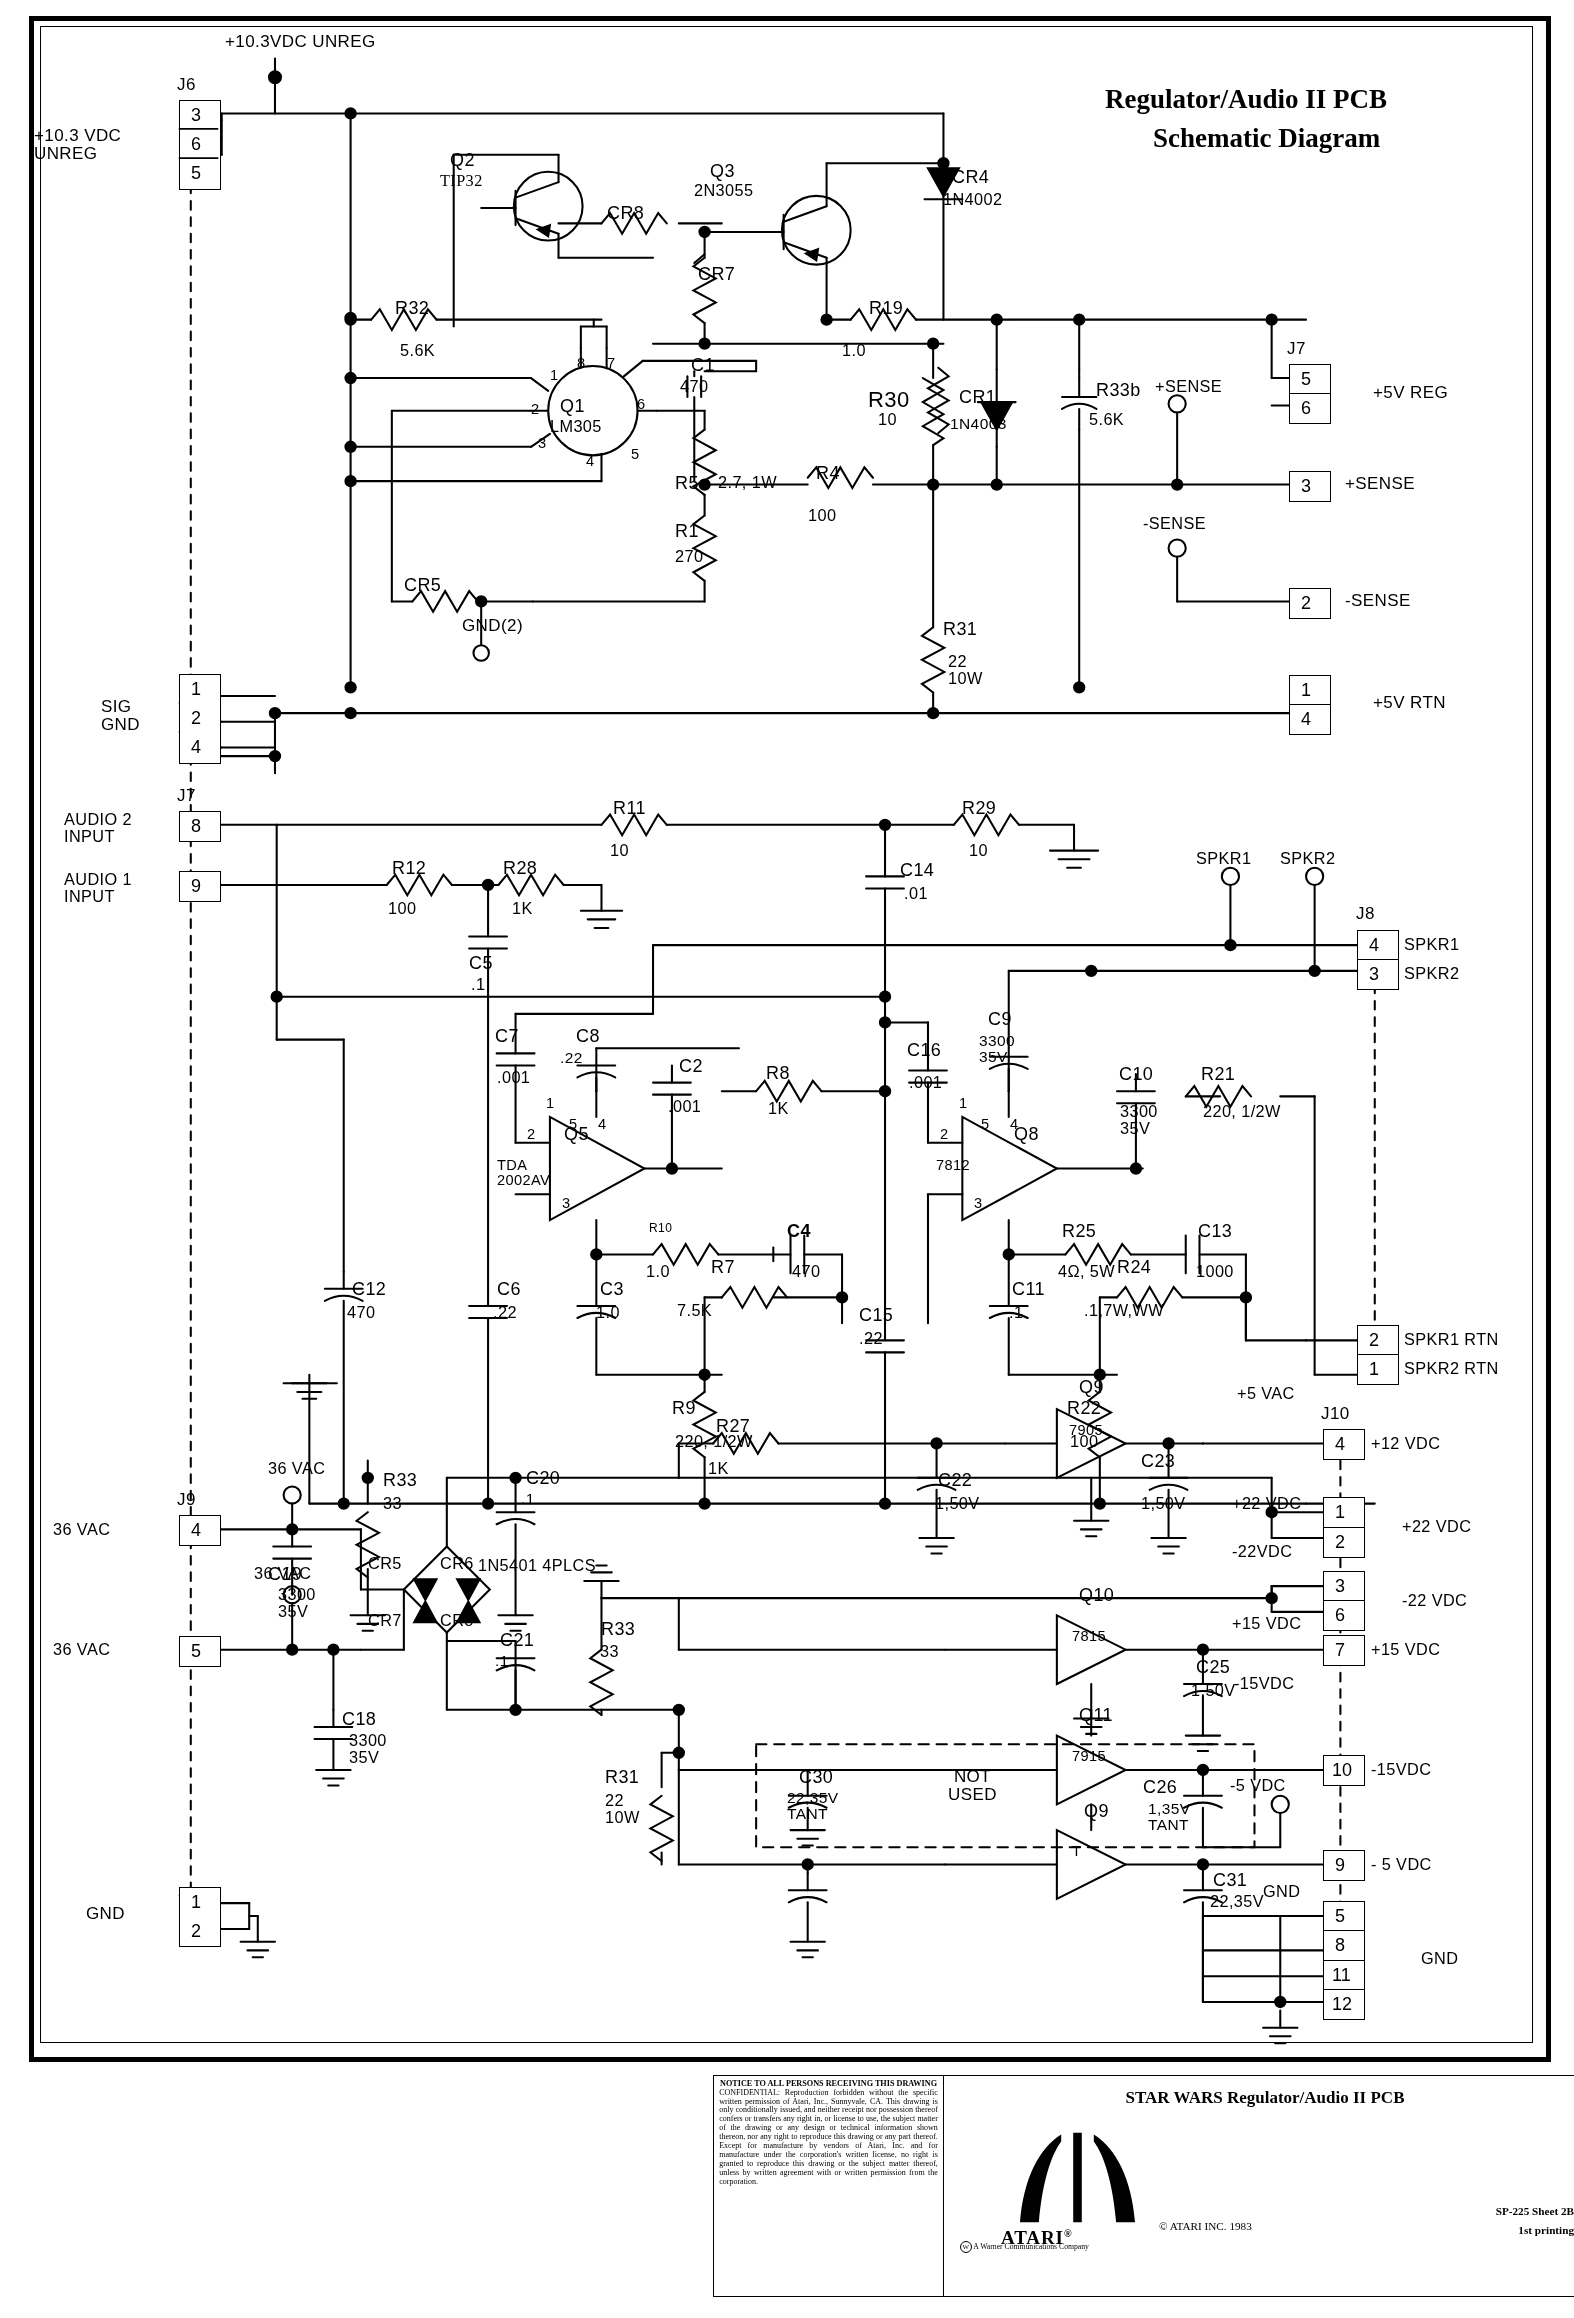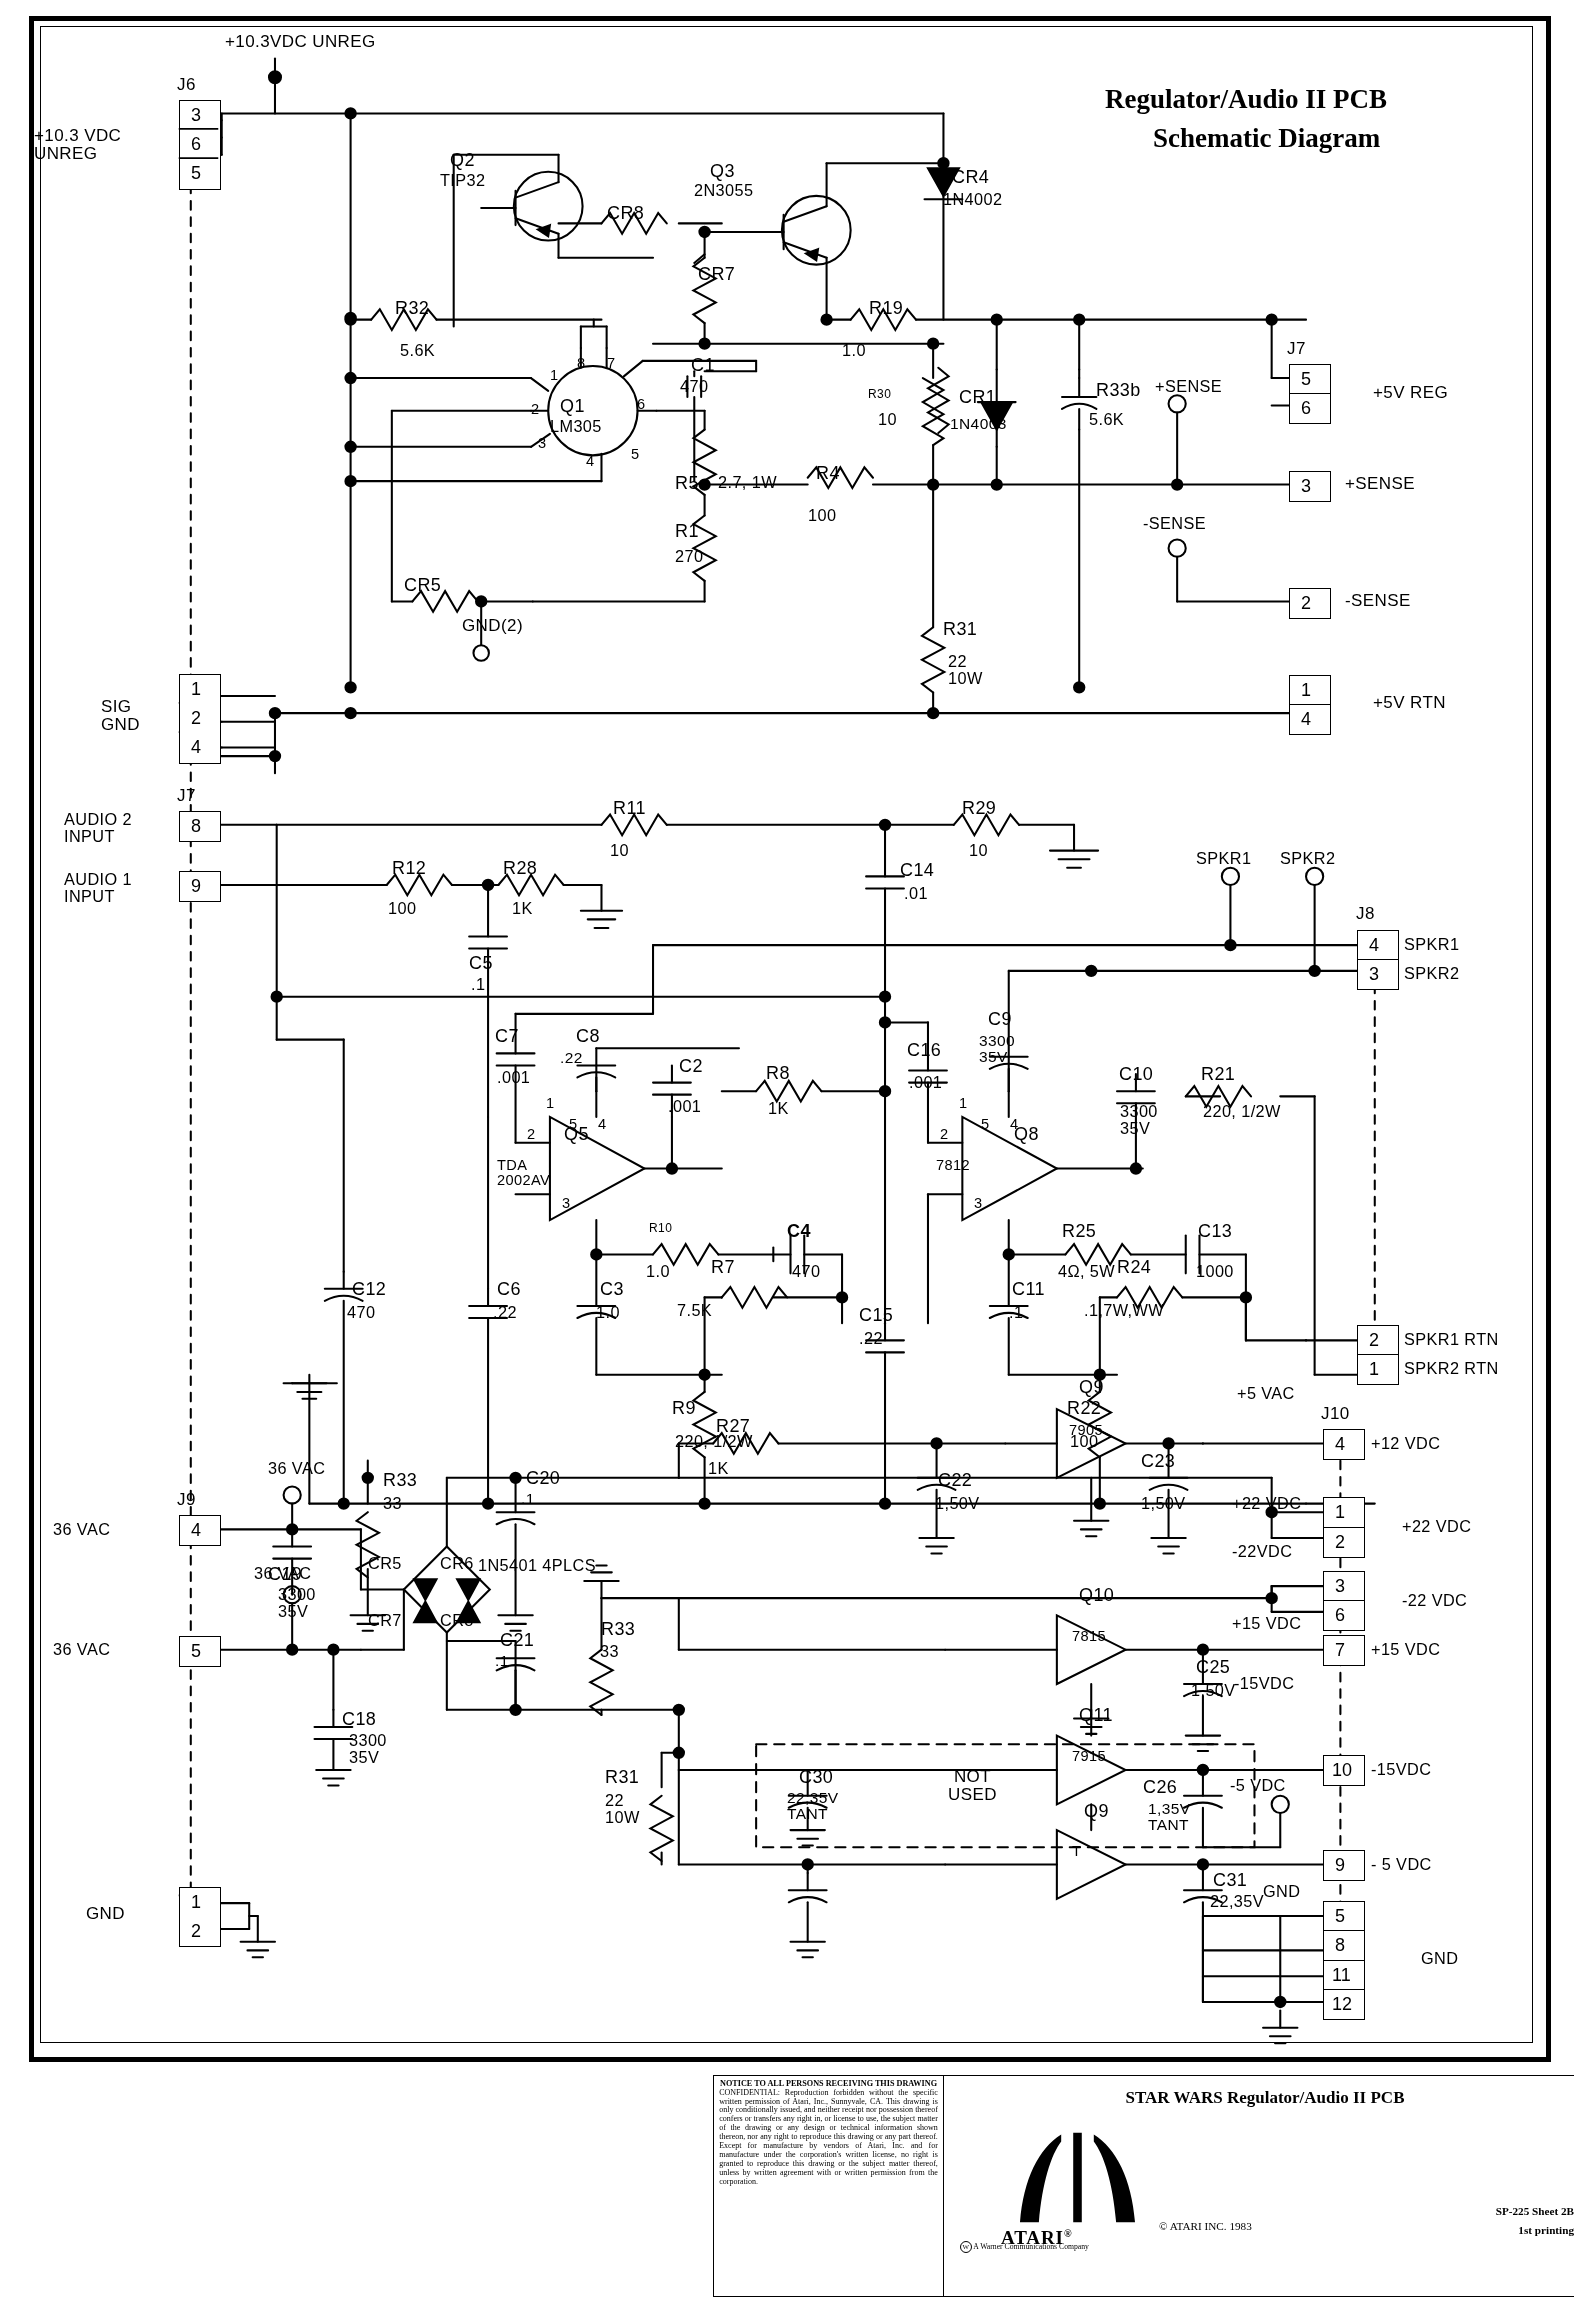--- a/index.html
+++ b/index.html
@@ -768,38 +768,38 @@
 
   <div class="lbl hand" style="left: 1237px; top: 1385px; font-size: 16.3px; white-space: pre;">+5 VAC</div>
   <div class="lbl hand" style="left: 1232px; top: 1495px; font-size: 16.3px; white-space: pre;">+22 VDC</div>
   <div class="lbl hand" style="left: 1232px; top: 1543px; font-size: 16.3px; white-space: pre;">-22VDC</div>
   <div class="lbl hand" style="left: 1232px; top: 1615px; font-size: 16.3px; white-space: pre;">+15 VDC</div>
   <div class="lbl hand" style="left: 1234px; top: 1675px; font-size: 16.3px; white-space: pre;">-15VDC</div>
   <div class="lbl hand" style="left: 1230px; top: 1777px; font-size: 16.3px; white-space: pre;">-5 VDC</div>
   <div class="lbl hand" style="left: 1263px; top: 1883px; font-size: 16.3px; white-space: pre;">GND</div>
 
   <div class="lbl hand" style="left: 450px; top: 151px; font-size: 18px; white-space: pre;">Q2</div>
-  <div class="lbl hand" style="left: 440px; top: 172px; font-size: 16.3px; white-space: pre;">TIP32</div>
+  <div class="lbl hand" style="left: 440px; top: 172px; font-size: 16.3px; white-space: pre; font-family: Liberation Serif, serif;">TIP32</div>
   <div class="lbl hand" style="left: 710px; top: 162px; font-size: 18px; white-space: pre;">Q3</div>
   <div class="lbl hand" style="left: 694px; top: 182px; font-size: 16.3px; white-space: pre;">2N3055</div>
   <div class="lbl hand" style="left: 952px; top: 168px; font-size: 18px; white-space: pre;">CR4</div>
   <div class="lbl hand" style="left: 943px; top: 191px; font-size: 16.3px; white-space: pre;">1N4002</div>
   <div class="lbl hand" style="left: 607px; top: 204px; font-size: 18px; white-space: pre;">CR8</div>
   <div class="lbl hand" style="left: 577px; top: 249px; font-size: 16.3px; white-space: pre;"></div>
   <div class="lbl hand" style="left: 698px; top: 265px; font-size: 18px; white-space: pre;">CR7</div>
   <div class="lbl hand" style="left: 692px; top: 285px; font-size: 16.3px; white-space: pre;"></div>
   <div class="lbl hand" style="left: 395px; top: 299px; font-size: 18px; white-space: pre;">R32</div>
   <div class="lbl hand" style="left: 400px; top: 342px; font-size: 16.3px; white-space: pre;">5.6K</div>
   <div class="lbl hand" style="left: 869px; top: 299px; font-size: 18px; white-space: pre;">R19</div>
   <div class="lbl hand" style="left: 842px; top: 342px; font-size: 16.3px; white-space: pre;">1.0</div>
   <div class="lbl hand" style="left: 560px; top: 397px; font-size: 18px; white-space: pre;">Q1</div>
   <div class="lbl hand" style="left: 550px; top: 418px; font-size: 16.3px; white-space: pre;">LM305</div>
   <div class="lbl hand" style="left: 691px; top: 356px; font-size: 18px; white-space: pre;">C1</div>
   <div class="lbl hand" style="left: 680px; top: 378px; font-size: 16.3px; white-space: pre;">470</div>
-  <div class="lbl hand" style="left: 868px; top: 388px; font-size: 12px; white-space: pre; text-align: right;">R30</div>
+  <div class="lbl hand" style="left: 868px; top: 388px; font-size: 22px; white-space: pre; text-align: right;">R30</div>
   <div class="lbl hand" style="left: 878px; top: 411px; font-size: 16.3px; white-space: pre;">10</div>
   <div class="lbl hand" style="left: 959px; top: 388px; font-size: 18px; white-space: pre;">CR1</div>
   <div class="lbl hand" style="left: 950px; top: 416px; font-size: 15.5px; white-space: pre;">1N4003</div>
   <div class="lbl hand" style="left: 1096px; top: 381px; font-size: 18px; white-space: pre;">R33b</div>
   <div class="lbl hand" style="left: 1089px; top: 411px; font-size: 16.3px; white-space: pre;">5.6K</div>
   <div class="lbl hand" style="left: 675px; top: 474px; font-size: 18px; white-space: pre;">R5</div>
   <div class="lbl hand" style="left: 718px; top: 474px; font-size: 16.3px; white-space: pre;">2.7, 1W</div>
   <div class="lbl hand" style="left: 816px; top: 464px; font-size: 18px; white-space: pre;">R4</div>
   <div class="lbl hand" style="left: 808px; top: 507px; font-size: 16.3px; white-space: pre;">100</div>
   <div class="lbl hand" style="left: 675px; top: 522px; font-size: 18px; white-space: pre;">R1</div>

